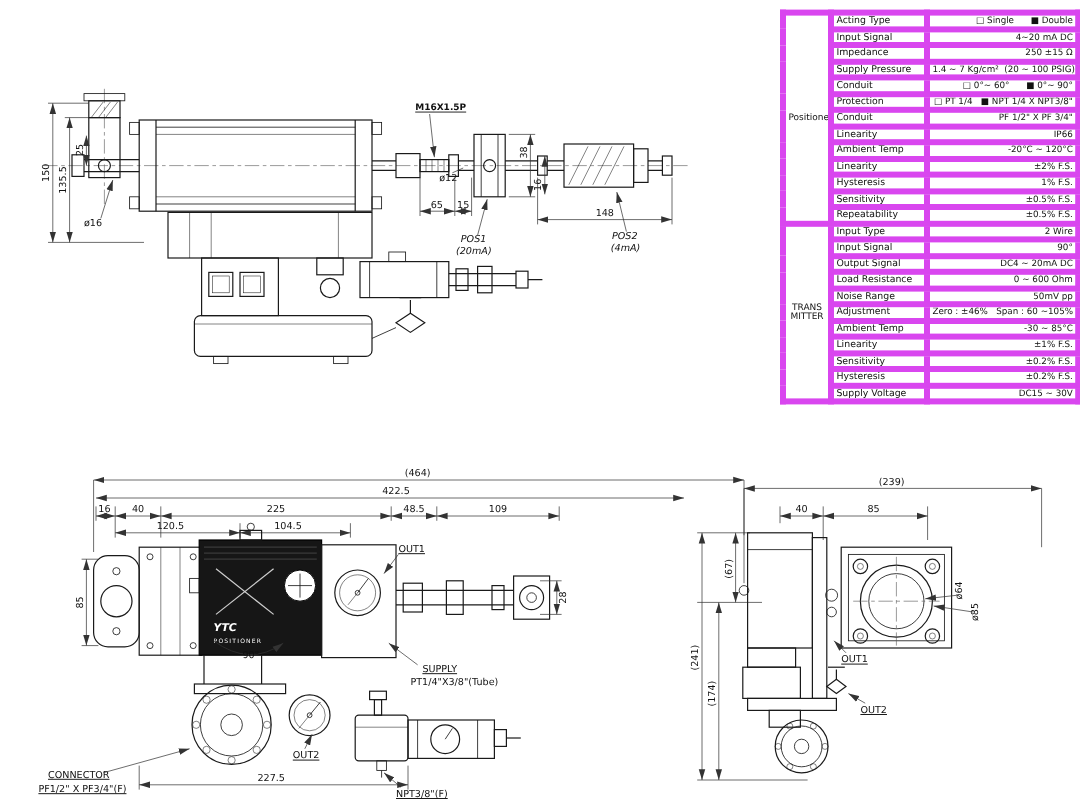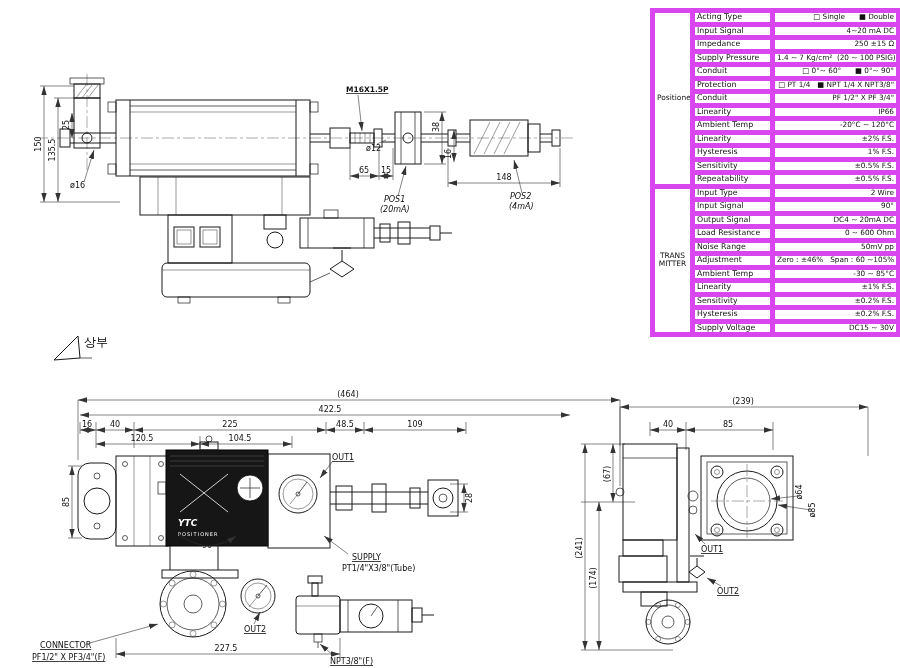--- a/index.html
+++ b/index.html
@@ -299,27 +299,20 @@
       <text class="dti" x="356" y="150">POS1</text>
       <text class="dti" x="352" y="160">(20mA)</text>
       <line class="g-dim" x1="370" y1="144" x2="378" y2="114" marker-end="url(#ar1)"></line>
 
       <text class="dti" x="482" y="147">POS2</text>
       <text class="dti" x="481" y="157">(4mA)</text>
       <line class="g-dim" x1="494" y1="141" x2="486" y2="108" marker-end="url(#ar1)"></line>
     </g>
   </svg>
 
-  <div class="abs" style="left:48px;top:330px;width:90px;height:42px">
-    <svg width="90" height="42" viewBox="0 0 90 42">
-      <polygon class="g-line" points="6,30 30,6 32,28"></polygon>
-      <line class="g-med" x1="32" y1="28" x2="44" y2="28"></line>
-      <text class="marker-label" x="36" y="16">상부</text>
-    </svg>
-  </div>
 
   <svg class="abs" style="left:30px;top:386px" width="600" height="282" viewBox="0 0 600 282">
     <defs>
       <marker id="ar2" viewBox="0 0 10 6" refX="10" refY="3" markerWidth="9" markerHeight="6" markerUnits="userSpaceOnUse" orient="auto-start-reverse">
         <path d="M0,0 L10,3 L0,6 z" fill="#333"></path>
       </marker>
     </defs>
 
     <g>
       <line class="g-dim" x1="48" y1="14" x2="590" y2="14" marker-start="url(#ar2)" marker-end="url(#ar2)"></line>

